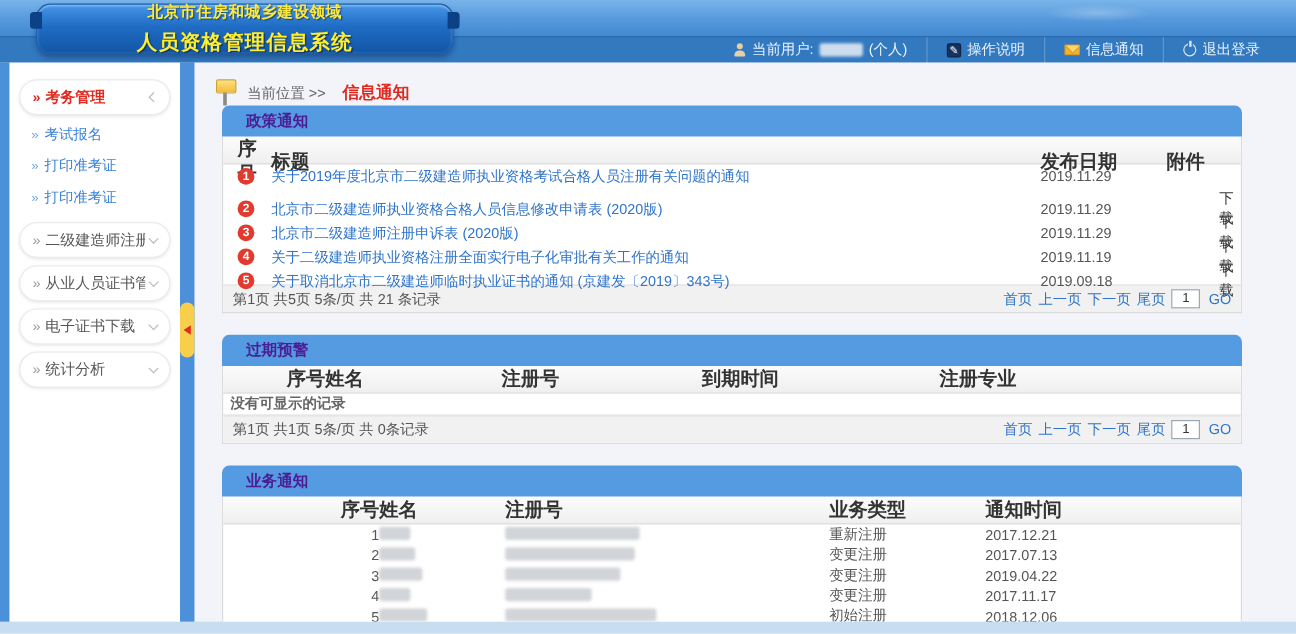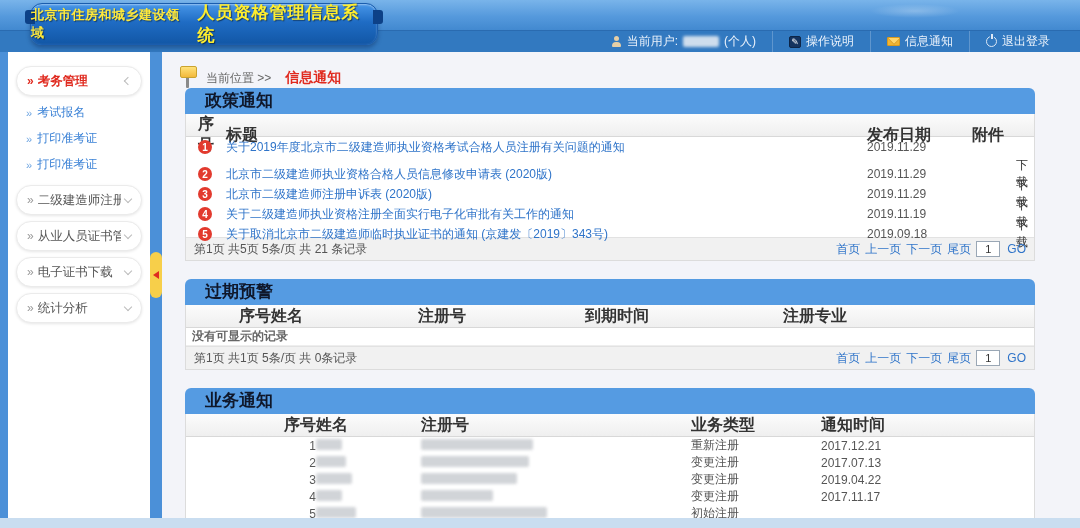--- a/index.html
+++ b/index.html
@@ -22,20 +22,21 @@
     background:radial-gradient(ellipse at center, rgba(255,255,255,.25), rgba(255,255,255,0) 70%);
     border-radius:50%;
   }
   .ribbon {
     position:absolute; left:30px; top:3px; width:348px; height:42px;
     background:linear-gradient(180deg,#4796e8 0%,#1f6cc4 45%,#1257a6 100%);
     border:1px solid #1a5dae; border-radius:12px;
     box-shadow:0 3px 4px rgba(10,40,90,.4), inset 0 1px 2px rgba(255,255,255,.45);
     display:flex; align-items:center; justify-content:center; gap:5px;
     z-index:5;
+    flex-direction:column;
   }
   .ribbon::before{
     content:""; position:absolute; left:-6px; top:6px; width:10px; height:14px;
     background:#0d4187; border-radius:3px 0 0 3px; z-index:-1;
   }
   .ribbon::after{
     content:""; position:absolute; right:-6px; top:6px; width:10px; height:14px;
     background:#0d4187; border-radius:0 3px 3px 0; z-index:-1;
   }
   .title-prefix { color:#ffe93a; font-size:13px; font-weight:bold; text-shadow:1px 1px 1px rgba(0,0,0,.45); letter-spacing:.5px;}
@@ -96,21 +97,21 @@
   .icon-signpost { width:20px; height:24px; position:relative; flex:none;}
   .icon-signpost::before { content:""; position:absolute; left:8px; top:3px; width:3px; height:19px; background:#8a8a8a; border-radius:1px;}
   .icon-signpost::after { content:""; position:absolute; left:2px; top:0; width:15px; height:10px;
     background:linear-gradient(#ffe27a,#f3b93c); border:1px solid #caa32f; border-radius:2px;}
   .crumb-label { font-size:12px; color:#666; }
   .crumb-current { font-size:14px; color:#e02a1f; font-weight:bold; margin-left:6px;}
 
   .panel { margin:4px 45px 0 23px; }
   .panel + .panel { margin-top:18px; }
   .panel-header { height:26px; background:#559be2; border-radius:6px 6px 0 0;
-    color:#0f172a; font-weight:bold; font-size:17px; line-height:26px; padding-left:20px; }
+    color:#4c1d95; font-weight:bold; font-size:13px; line-height:26px; padding-left:20px; }
   .panel-body { background:#fff; border:1px solid #dcdcdc; border-top:none; }
 
   .thead { display:grid; align-items:center; height:23px;
     background:linear-gradient(#fcfcfc,#efefef); border-bottom:1px solid #d8d8d8;
     font-size:16px; font-weight:bold; color:#333; }
   .trow  { display:grid; align-items:center; font-size:12px; color:#555; }
 
   
   .grid-policy { grid-template-columns:40px 1fr 105px 62px; }
   .grid-policy .c1 { padding-left:12px; }
@@ -350,20 +351,21 @@
             <span><span class="redact redact-data redact-name"></span></span>
             <span><span class="redact redact-data redact-reg"></span></span>
             <span>变更注册</span>
             <span>2017.11.17</span>
           </div>
           <div class="trow grid-business biz-row">
             <span class="c1">5</span>
             <span><span class="redact redact-data redact-name"></span></span>
             <span><span class="redact redact-data redact-reg"></span></span>
             <span>初始注册</span>
+            <span>2018.12.06</span>
           </div>
         </div>
 
       </div>
     </div>
 
   </div>
 </div>
 
 </body></html>

